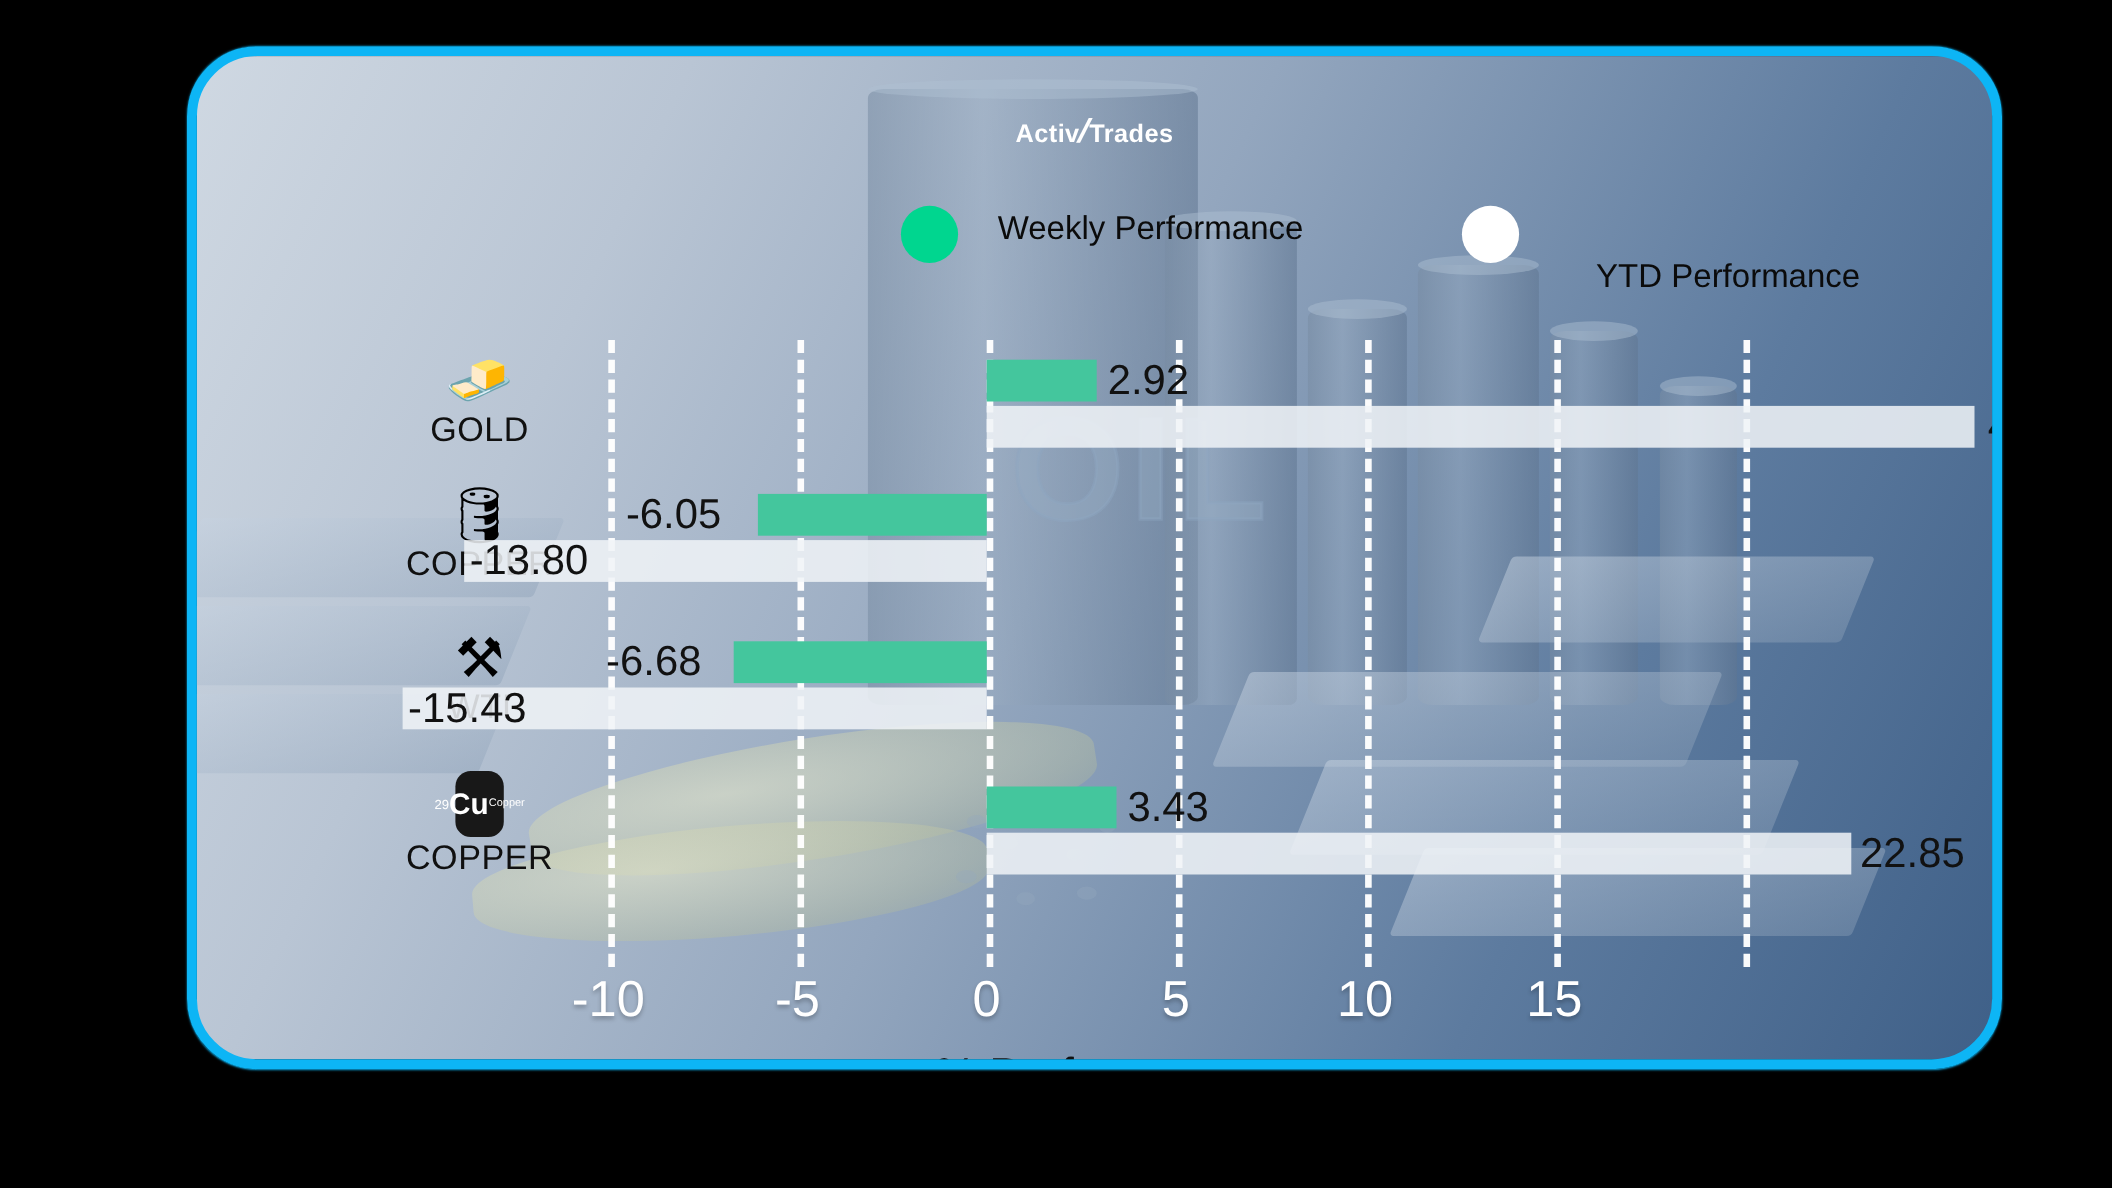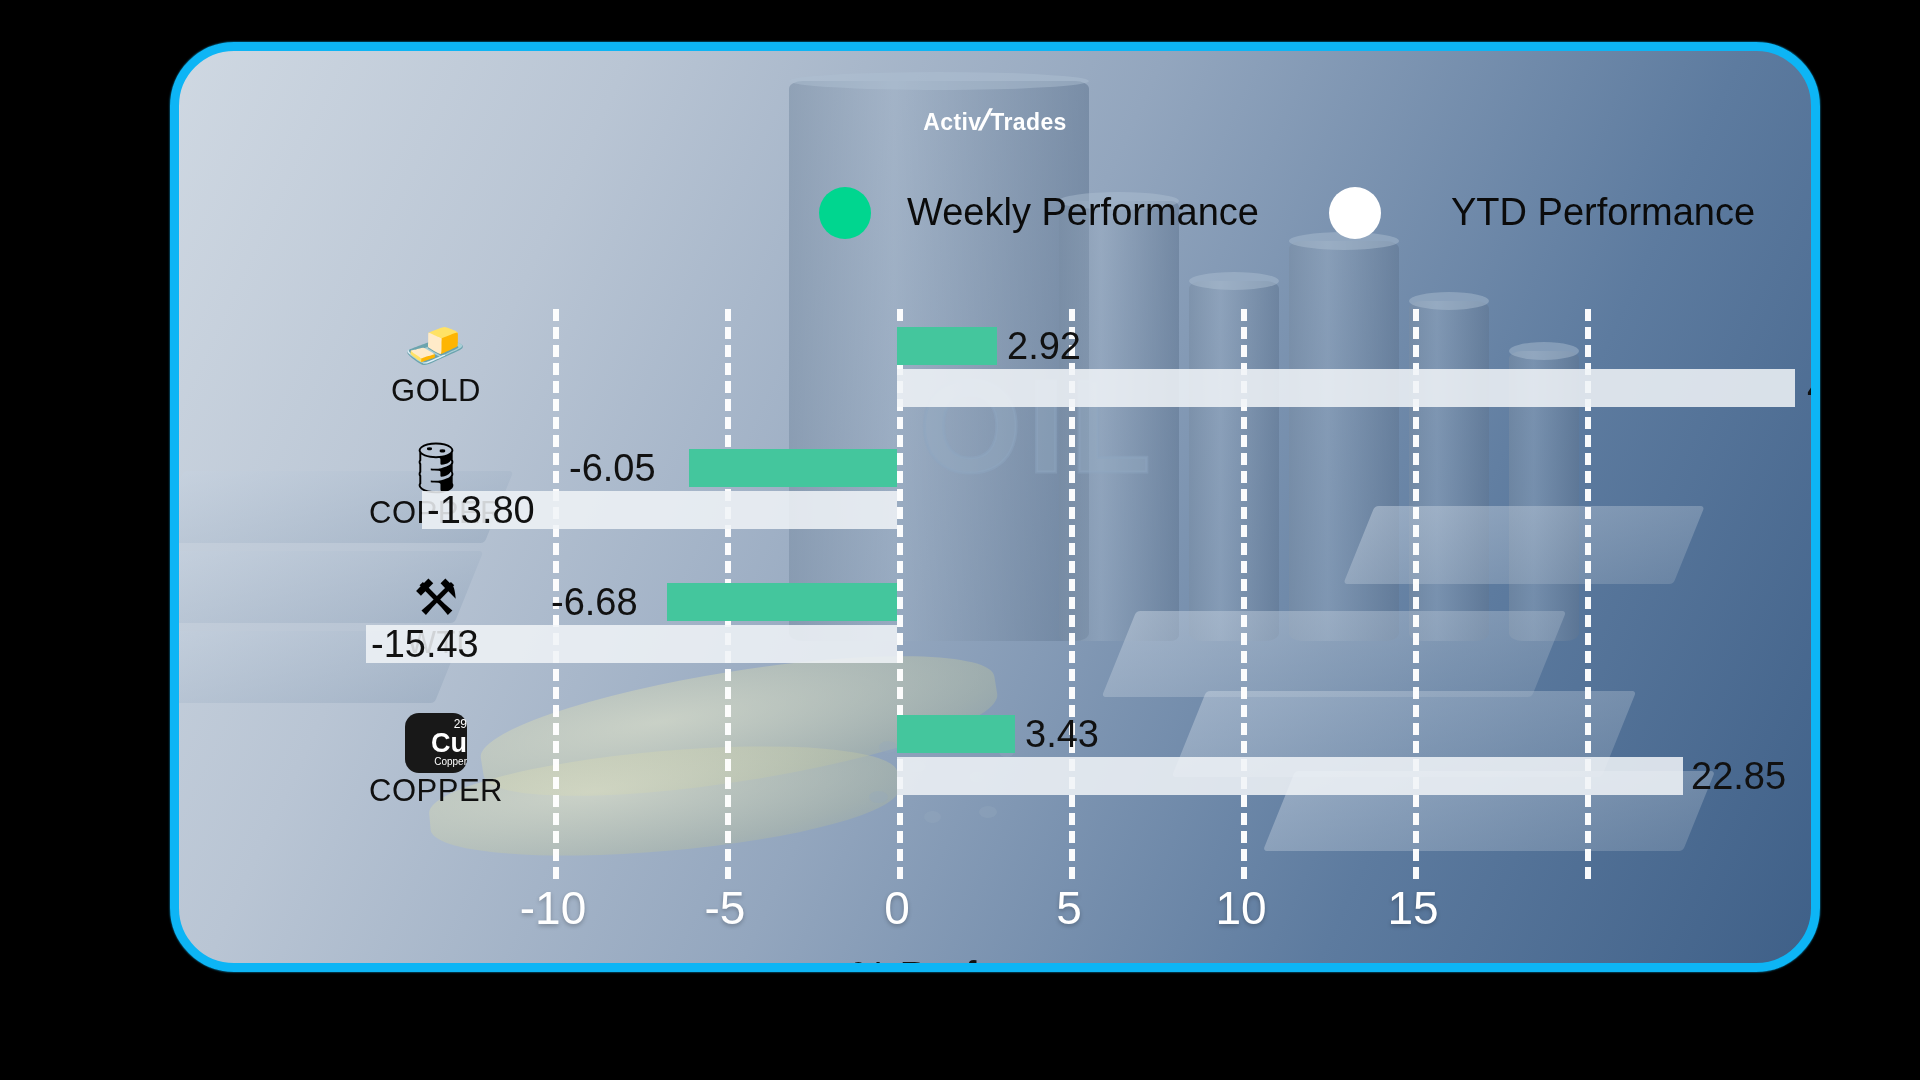--- a/index.html
+++ b/index.html
@@ -70,21 +70,21 @@
   }
   #title{
     position:absolute; left:180px; top:-8px;
     font-size:68px; color:#0c0c0c; letter-spacing:-1px;
     text-shadow:3px 4px 5px rgba(60,70,85,.55);
   }
   .legend-dot{
     position:absolute; top:14px; width:52px; height:52px; border-radius:50%;
   }
   .legend-txt{
-    position:absolute; top:18px; font-size:38px; color:#0b0b0b;
+    position:absolute; top:18px; font-size:30px; color:#0b0b0b;
   }
 
   
   #plot{
     position:absolute; left:0; top:258px; width:100%; height:570px;
   }
   .gridline{
     position:absolute; top:0; bottom:0; width:6px;
     border-left:6px dashed #ffffff;
     opacity:.97;
@@ -99,23 +99,23 @@
   .rowicon{
     position:absolute; text-align:center; width:150px;
   }
   .rowicon .glyph{ font-size:50px; line-height:54px; display:block; }
   .rowicon .name{
     display:block; font-size:31px; color:#101010; letter-spacing:.5px;
   }
 
   
   .cu-badge{
-    width:62px;height:60px;border-radius:14px;background:#181818;
-    color:#fff; display:inline-flex; flex-direction:column;
-    align-items:flex-end; justify-content:center; line-height:1;
+    width:44px;height:60px;border-radius:14px;background:#181818;
+    color:#fff; display:inline-flex; flex-direction:row;
+    align-items:center; justify-content:center; line-height:1;
   }
   .cu-badge .num{ font-size:12px; }
   .cu-badge .sym{ font-size:27px; font-weight:bold; }
   .cu-badge .nm{ font-size:10px; }
 
   
   #axis{ position:absolute; left:0; top:830px; width:100%; height:70px; }
   .tick{
     position:absolute; top:0; font-size:46px; color:#fff;
     transform:translateX(-50%); text-shadow:0 2px 4px rgba(0,0,0,.25);
@@ -167,21 +167,21 @@
     <div id="brand">
       <span class="small">Activ</span><span class="slash">/</span><span class="small">Trades</span>
     </div>
 
     <div id="headerrow">
 
       <div class="legend-dot" style="left:640px;background:#00D68F;"></div>
       <div class="legend-txt" style="left:728px;">Weekly Performance</div>
 
       <div class="legend-dot" style="left:1150px;background:#FFFFFF;"></div>
-      <div class="legend-txt" style="left:1272px;">YTD Performance</div>
+      <div class="legend-txt" style="left:1272px;margin-top:44px;">YTD Performance</div>
     </div>
 
     <div id="plot">
 
       <div class="gridline" style="left:374px;"></div>
       <div class="gridline" style="left:546px;"></div>
       <div class="gridline" style="left:718px;"></div>
       <div class="gridline" style="left:890px;"></div>
       <div class="gridline" style="left:1062px;"></div>
       <div class="gridline" style="left:1234px;"></div>

